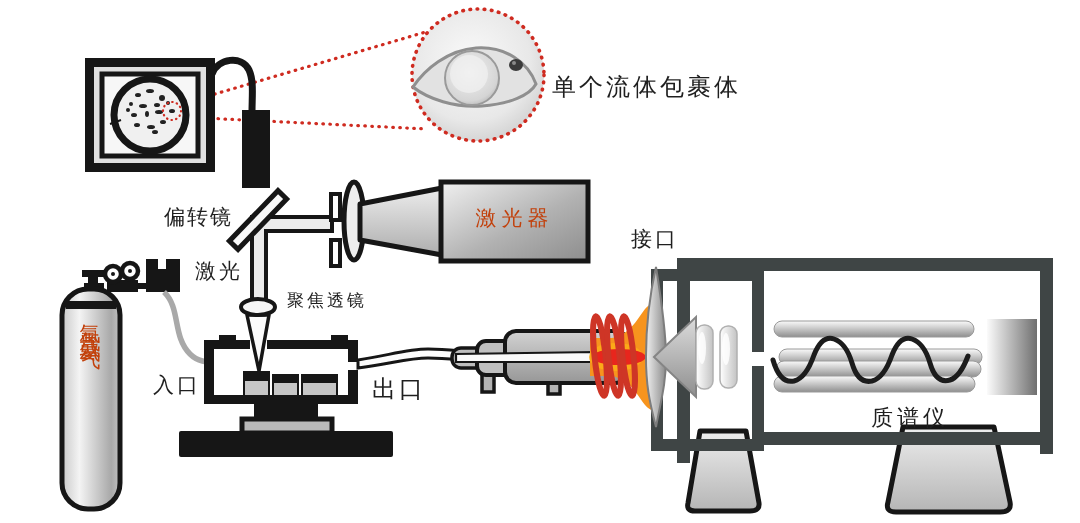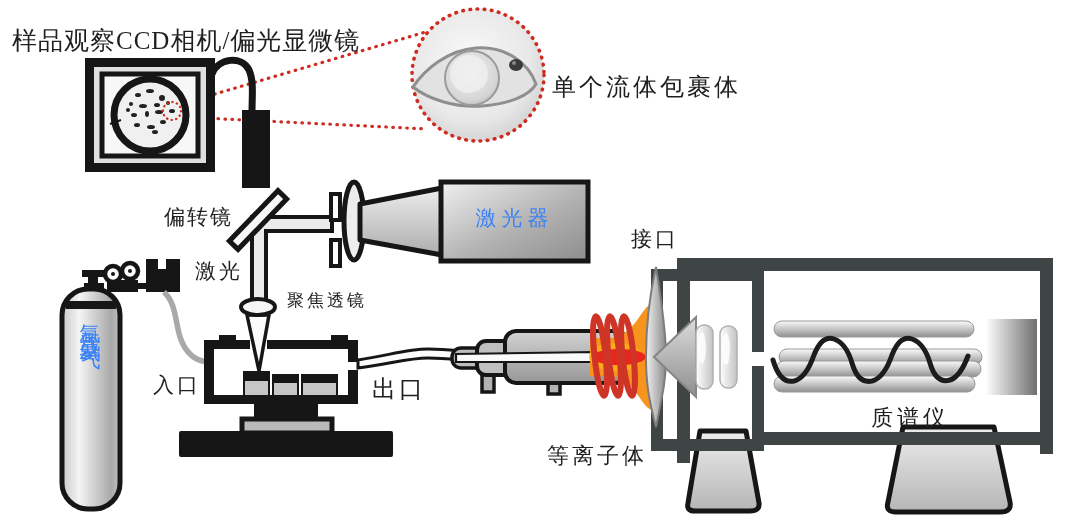--- a/index.html
+++ b/index.html
@@ -5,21 +5,21 @@
   html,body{margin:0;padding:0;background:#ffffff;}
   .stage{
     position:relative;width:1080px;height:523px;background:#ffffff;overflow:hidden;
     font-family:"Liberation Serif","DejaVu Serif",serif;
   }
   .stage svg{position:absolute;left:0;top:0;}
   .lbl{
     position:absolute;color:#1f1f1f;white-space:nowrap;
     font-family:"Liberation Serif","DejaVu Serif",serif;line-height:1.1;
   }
-  .lbl.engraved{color:#3b82f6;}
+  .lbl.engraved{color:#c2410c;}
   .lbl.vertical{writing-mode:vertical-rl;}
 </style>
 </head>
 <body>
 
 <div class="stage">
 
 <svg width="1080" height="523" viewBox="0 0 1080 523">
   <defs>
     <linearGradient id="gLaser" x1="0" y1="0" x2="1" y2="1">
@@ -243,38 +243,36 @@
     <rect x="779" y="349" width="203" height="16" rx="8"></rect>
     <rect x="776" y="361" width="205" height="16" rx="8"></rect>
     <rect x="774" y="376" width="201" height="16" rx="8"></rect>
   </g>
 
   <path d="M773,360 Q780,384 794,381 Q806,378 814,355 Q822,335 834,339 Q846,343 852,363 Q858,384 872,381 Q884,378 892,355 Q900,335 912,339 Q924,343 930,363 Q936,384 950,380 Q960,377 968,356" fill="none" stroke="#1c1c1c" stroke-width="5" stroke-linecap="round"></path>
 
   <rect x="987" y="319" width="50" height="76" fill="url(#gDet)"></rect>
 </svg>
 
-<div class="lbl" style="left:12px;top:27px;font-size:25px;letter-spacing:1px;">样品观察CCD相机/偏光显微镜</div>
 
 <div class="lbl" style="left:552px;top:62px;font-size:24px;letter-spacing:3px;margin-top:12px;">单个流体包裹体</div>
 
 <div class="lbl" style="left:164px;top:206px;font-size:21px;letter-spacing:2px;">偏转镜</div>
 
 <div class="lbl" style="left:195px;top:260px;font-size:21px;letter-spacing:3px;">激光</div>
 
 <div class="lbl" style="left:287px;top:292px;font-size:17px;letter-spacing:3px;">聚焦透镜</div>
 
 <div class="lbl engraved" style="left:441px;top:207px;width:147px;text-align:center;font-size:21px;letter-spacing:5px;">激光器</div>
 
 <div class="lbl" style="left:631px;top:228px;font-size:21px;letter-spacing:3px;">接口</div>
 
 <div class="lbl" style="left:153px;top:374px;font-size:21px;letter-spacing:3px;">入口</div>
 
 <div class="lbl" style="left:372px;top:376px;font-size:24px;letter-spacing:3px;">出口</div>
 
 <div class="lbl engraved vertical" style="left:78px;top:308px;font-size:21px;letter-spacing:6px;">氩气或氦气</div>
 
 
-<div class="lbl" style="left:547px;top:444px;font-size:22px;letter-spacing:3px;">等离子体</div>
 
 <div class="lbl" style="left:871px;top:406px;font-size:22px;letter-spacing:4px;">质谱仪</div>
 
 </div>
 
 </body></html>

